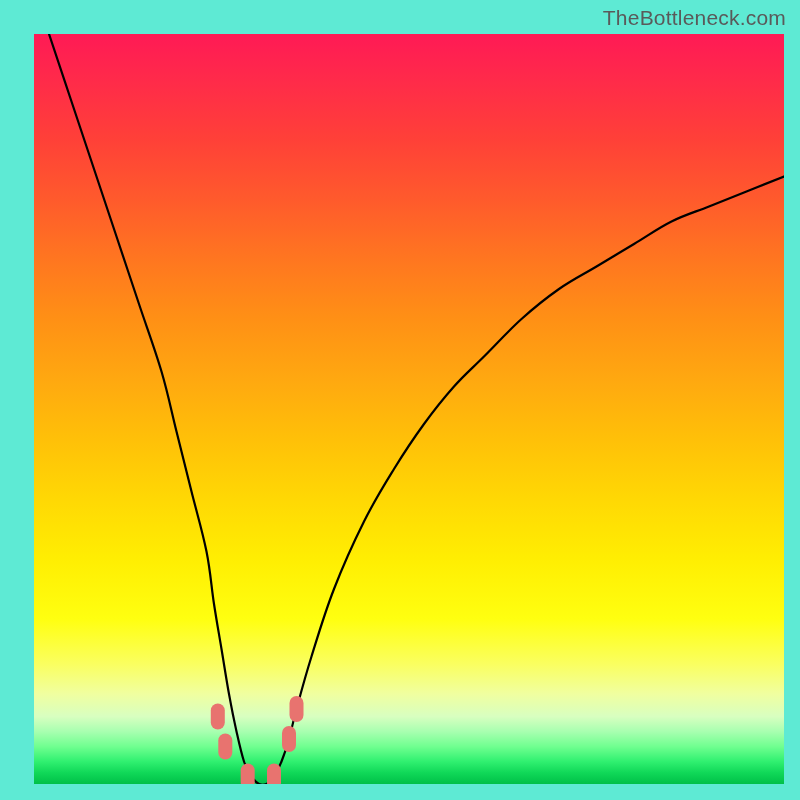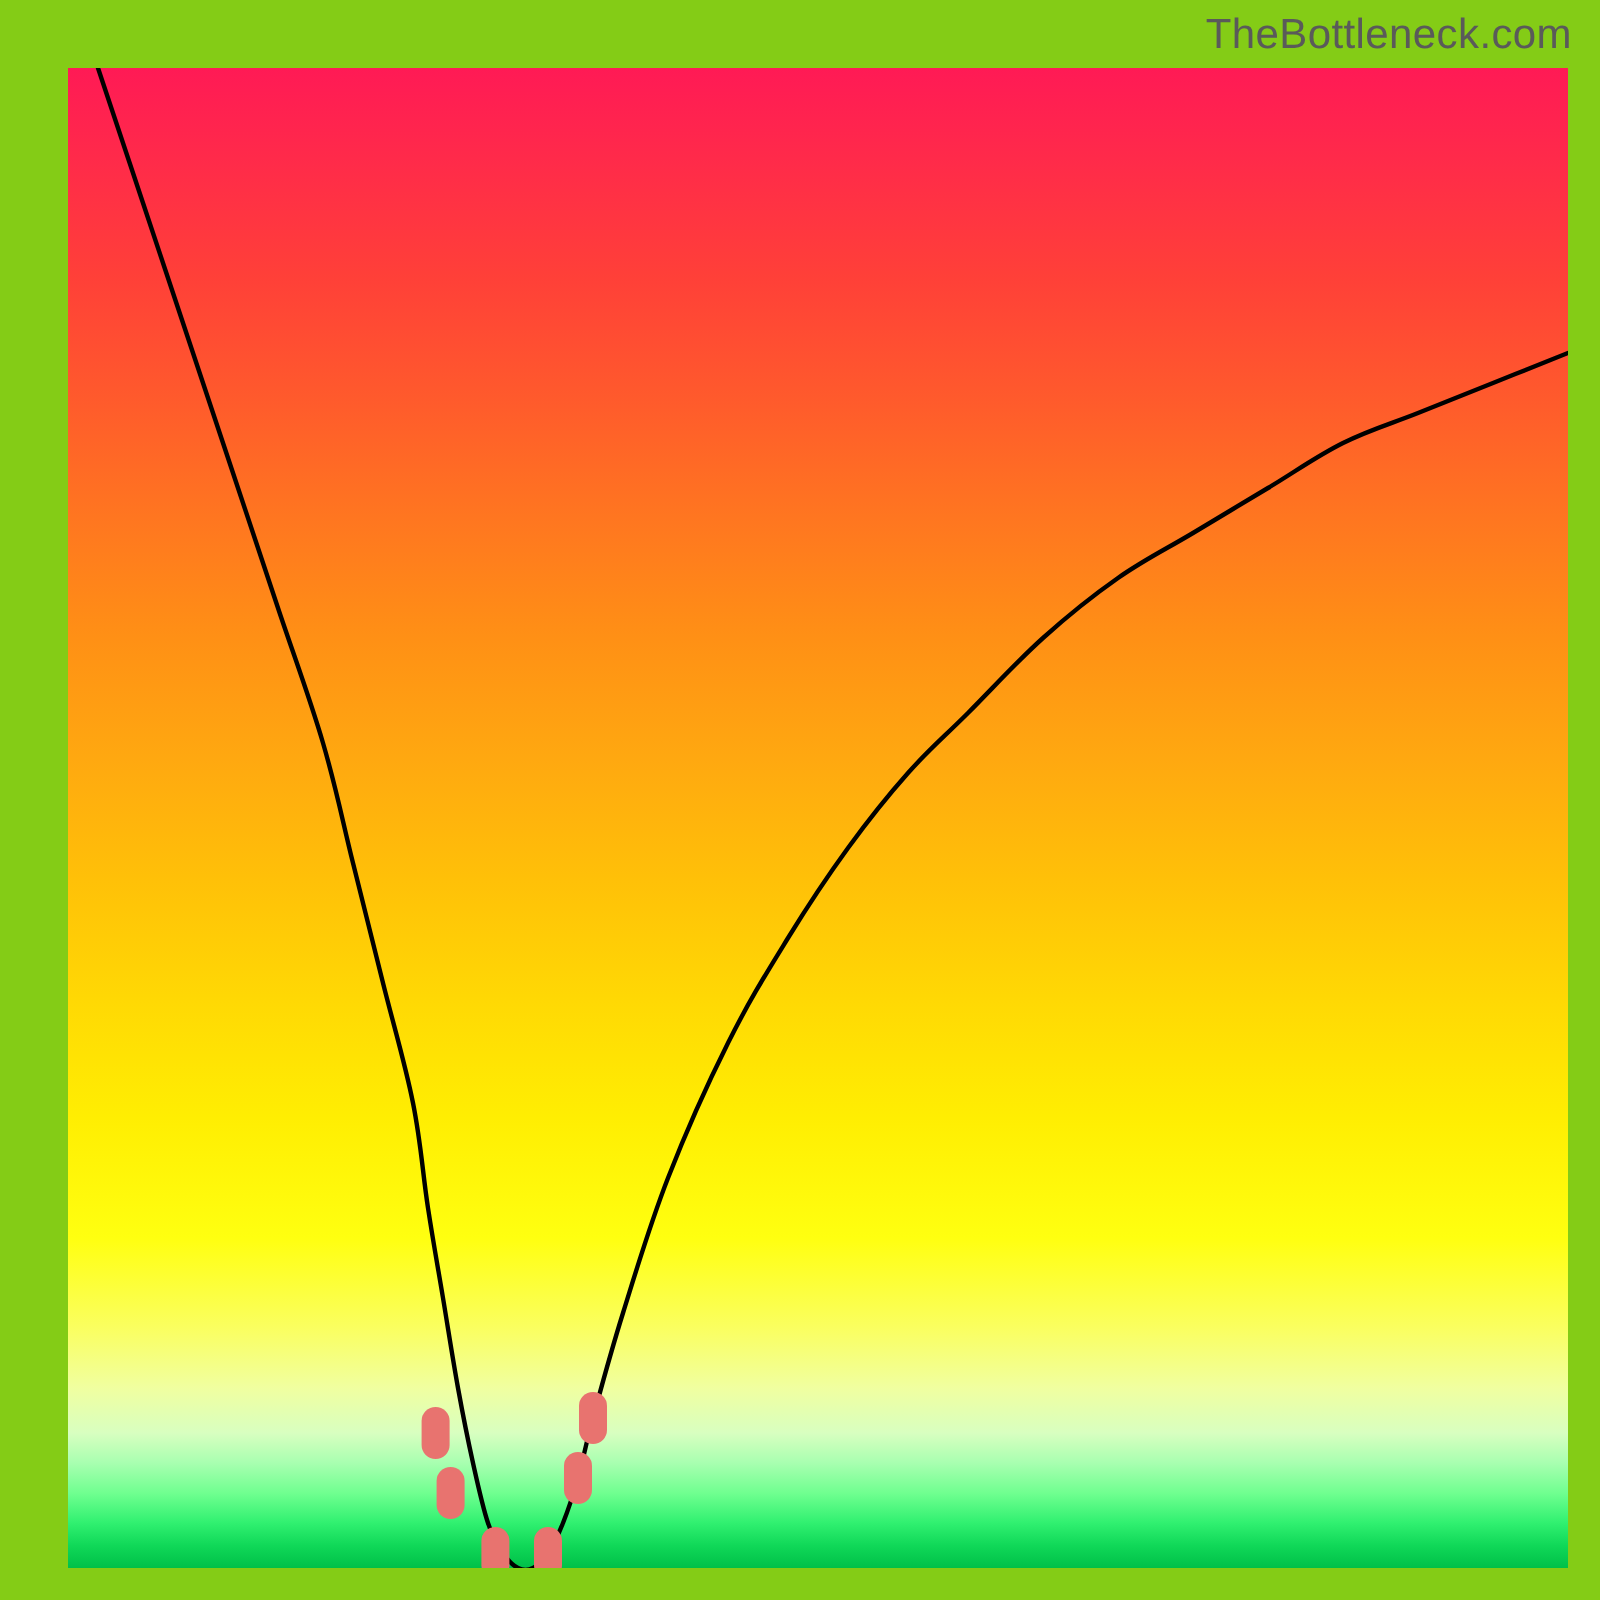--- a/index.html
+++ b/index.html
@@ -8,21 +8,21 @@
     width: 800px;
     height: 800px;
     overflow: hidden;
     background: #000;
     font-family: Arial, Helvetica, sans-serif;
   }
   .frame {
     position: absolute;
     left: 0; top: 0;
     width: 800px; height: 800px;
-    background: #84cc16;
+    background: #5eead4;
   }
   .plot-area {
     position: absolute;
     left: 34px;
     top: 34px;
     width: 750px;
     height: 750px;
     overflow: hidden;
   }
   .gradient-bg {

